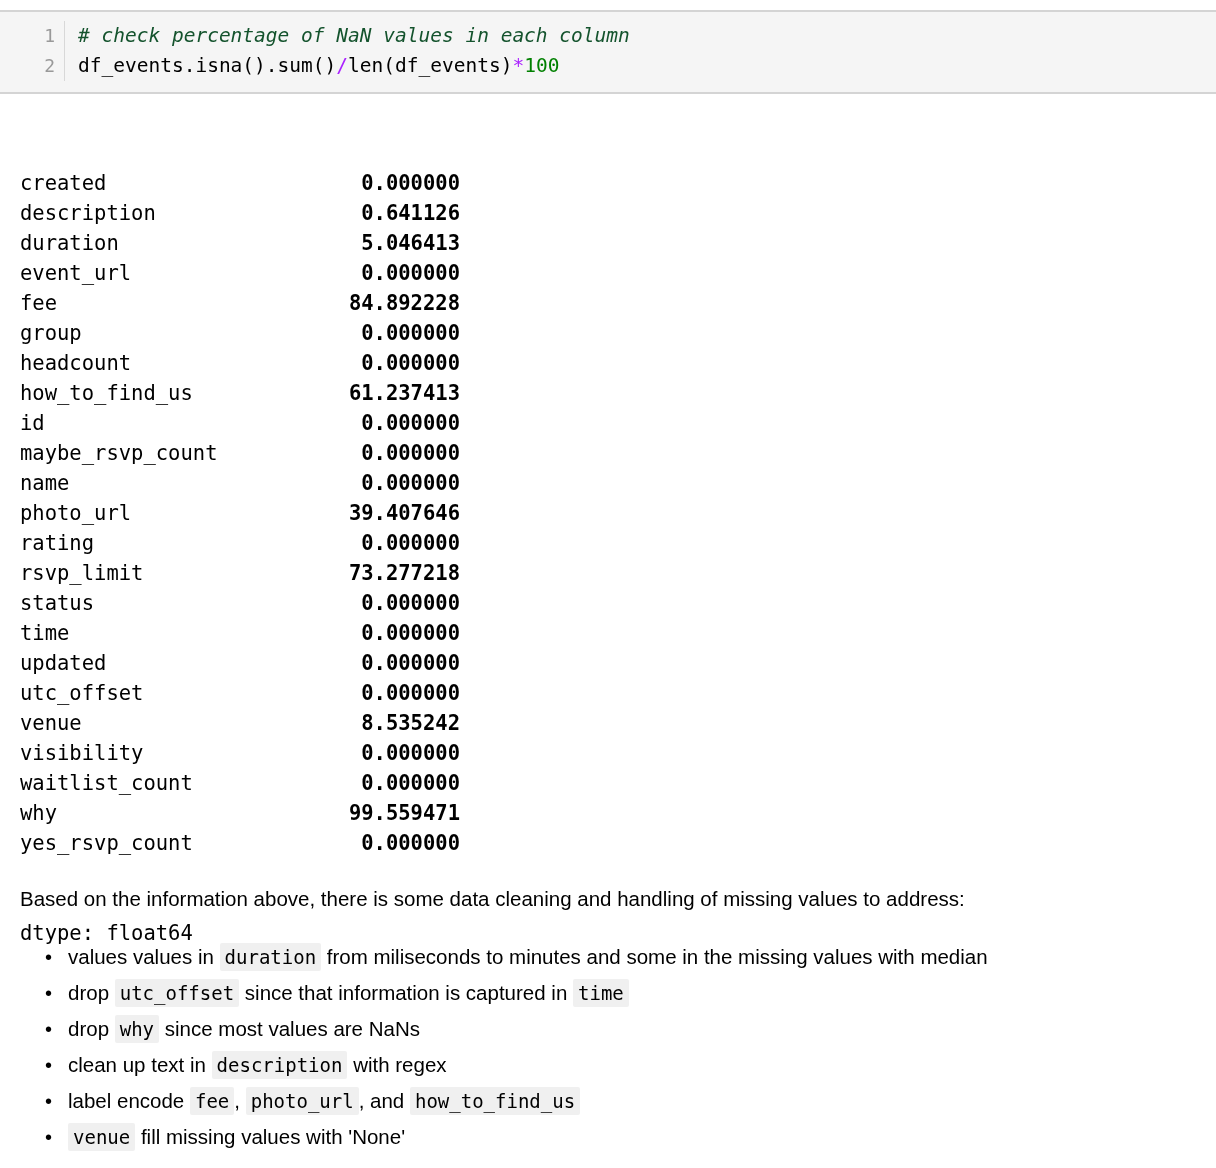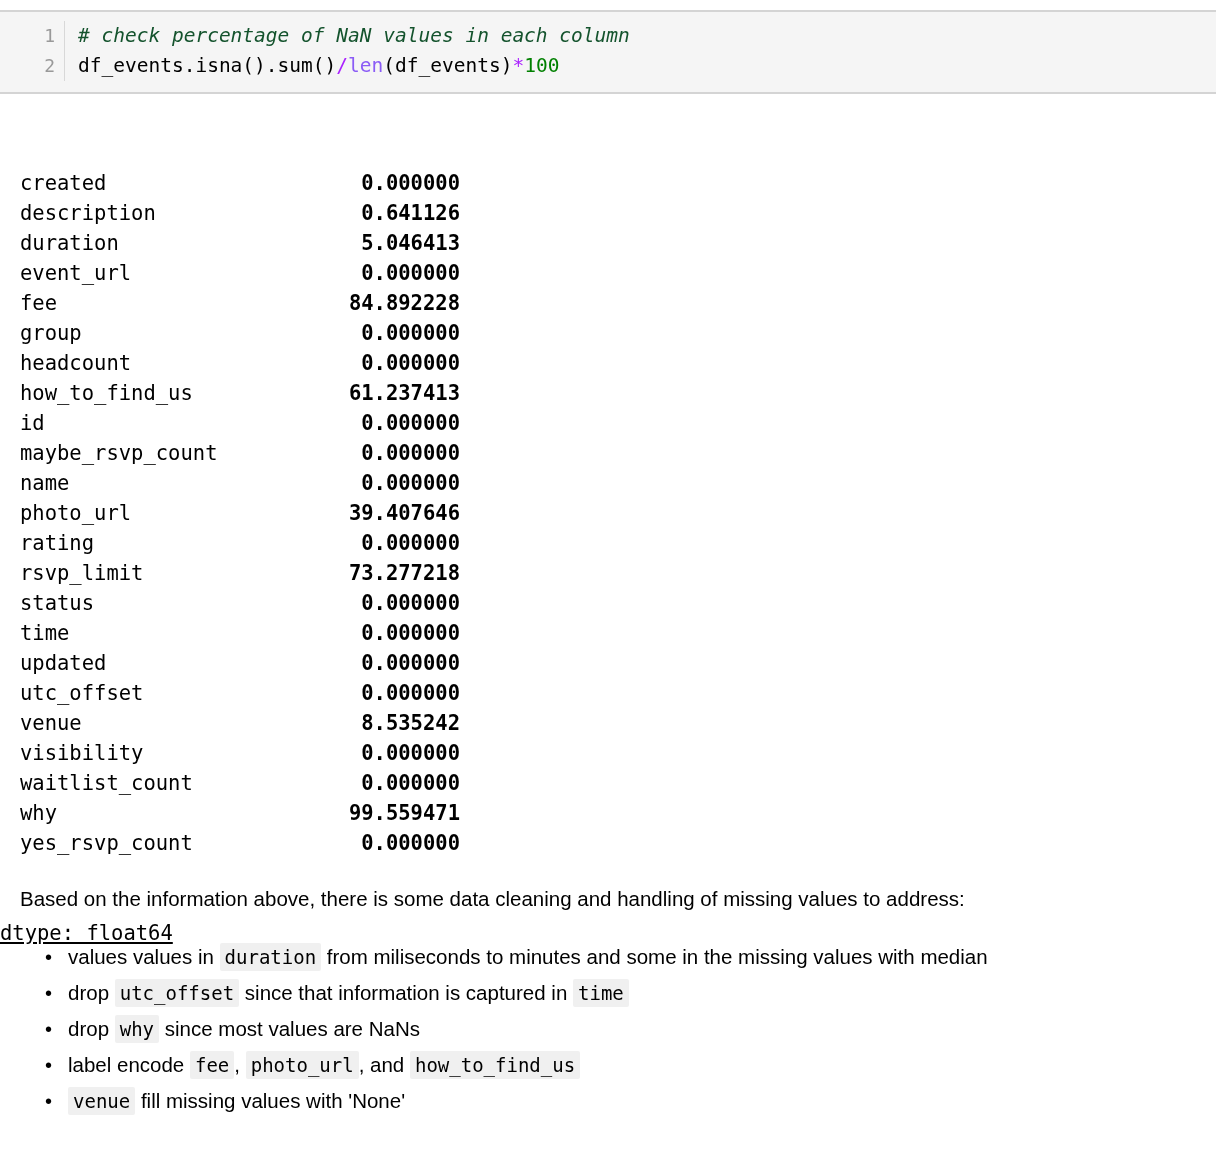--- a/index.html
+++ b/index.html
@@ -50,21 +50,21 @@
   .code-sep {
     width: 1px;
     min-width: 1px;
     align-self: stretch;
     background: #d8d8d8;
     margin-right: 13px;
   }
   .code-text { flex: 1; }
   .tok-comment { color: #14532d; font-style: italic; }
   .tok-op      { color: #aa22ff; }
-  .tok-builtin { color: #8b5cf6; }
+  .tok-builtin { color: #000000; }
   .tok-num     { color: #008000; }
   .tok-plain   { color: #000000; }
 
   
   .output-block {
     position: absolute;
     left: 0;
     top: 108px;
     width: 1216px;
     font-family: "DejaVu Sans Mono", "Liberation Mono", monospace;
@@ -84,21 +84,21 @@
   }
   .out-val {
     display: inline-block;
     width: 140px;
     text-align: right;
     font-weight: bold;
   }
   .out-dtype {
     display: block;
     height: 30px;
-    text-decoration: underline;
+    padding-left: 20px;
   }
 
   
   .md {
     position: absolute;
     left: 0;
     top: 872px;
     width: 1216px;
     margin-top: 13px;
   }
@@ -161,16 +161,17 @@
   <div id="output-rows"><span class="out-row"><span class="out-name">created</span><span class="out-val">0.000000</span></span><span class="out-row"><span class="out-name">description</span><span class="out-val">0.641126</span></span><span class="out-row"><span class="out-name">duration</span><span class="out-val">5.046413</span></span><span class="out-row"><span class="out-name">event_url</span><span class="out-val">0.000000</span></span><span class="out-row"><span class="out-name">fee</span><span class="out-val">84.892228</span></span><span class="out-row"><span class="out-name">group</span><span class="out-val">0.000000</span></span><span class="out-row"><span class="out-name">headcount</span><span class="out-val">0.000000</span></span><span class="out-row"><span class="out-name">how_to_find_us</span><span class="out-val">61.237413</span></span><span class="out-row"><span class="out-name">id</span><span class="out-val">0.000000</span></span><span class="out-row"><span class="out-name">maybe_rsvp_count</span><span class="out-val">0.000000</span></span><span class="out-row"><span class="out-name">name</span><span class="out-val">0.000000</span></span><span class="out-row"><span class="out-name">photo_url</span><span class="out-val">39.407646</span></span><span class="out-row"><span class="out-name">rating</span><span class="out-val">0.000000</span></span><span class="out-row"><span class="out-name">rsvp_limit</span><span class="out-val">73.277218</span></span><span class="out-row"><span class="out-name">status</span><span class="out-val">0.000000</span></span><span class="out-row"><span class="out-name">time</span><span class="out-val">0.000000</span></span><span class="out-row"><span class="out-name">updated</span><span class="out-val">0.000000</span></span><span class="out-row"><span class="out-name">utc_offset</span><span class="out-val">0.000000</span></span><span class="out-row"><span class="out-name">venue</span><span class="out-val">8.535242</span></span><span class="out-row"><span class="out-name">visibility</span><span class="out-val">0.000000</span></span><span class="out-row"><span class="out-name">waitlist_count</span><span class="out-val">0.000000</span></span><span class="out-row"><span class="out-name">why</span><span class="out-val">99.559471</span></span><span class="out-row"><span class="out-name">yes_rsvp_count</span><span class="out-val">0.000000</span></span></div>
   <span class="out-dtype">dtype: float64</span>
 </div>
 
 <div class="md">
   <p class="md-para">Based on the information above, there is some data cleaning and handling of missing values to address:</p>
   <ul class="md-list" id="markdown-bullets">
       <li><span>values values in </span><code class="inline">duration</code><span> from miliseconds to minutes and some in the missing values with median</span></li>
       <li><span>drop </span><code class="inline">utc_offset</code><span> since that information is captured in </span><code class="inline">time</code></li>
       <li><span>drop </span><code class="inline">why</code><span> since most values are NaNs</span></li>
+      <li><span>clean up text in </span><code class="inline">description</code><span> with regex</span></li>
       <li><span>label encode </span><code class="inline">fee</code><span>, </span><code class="inline">photo_url</code><span>, and </span><code class="inline">how_to_find_us</code></li>
       <li><code class="inline">venue</code><span> fill missing values with 'None'</span></li>
     </ul>
 </div>
 
 </body></html>

